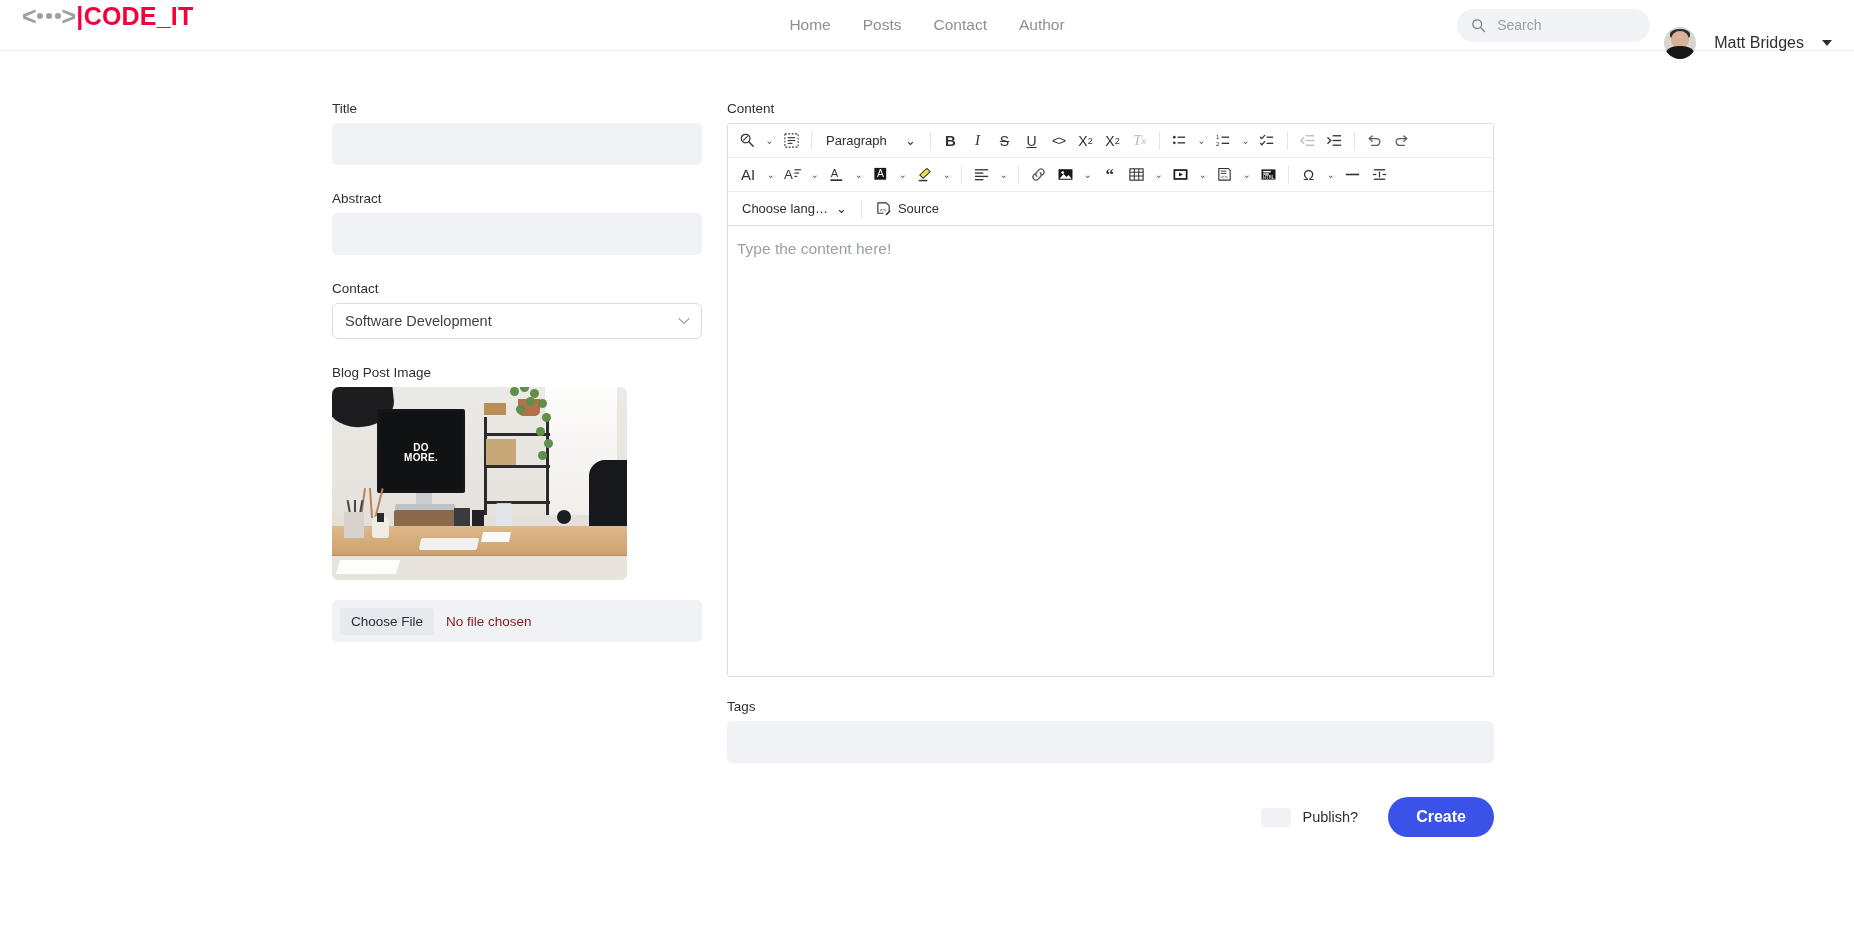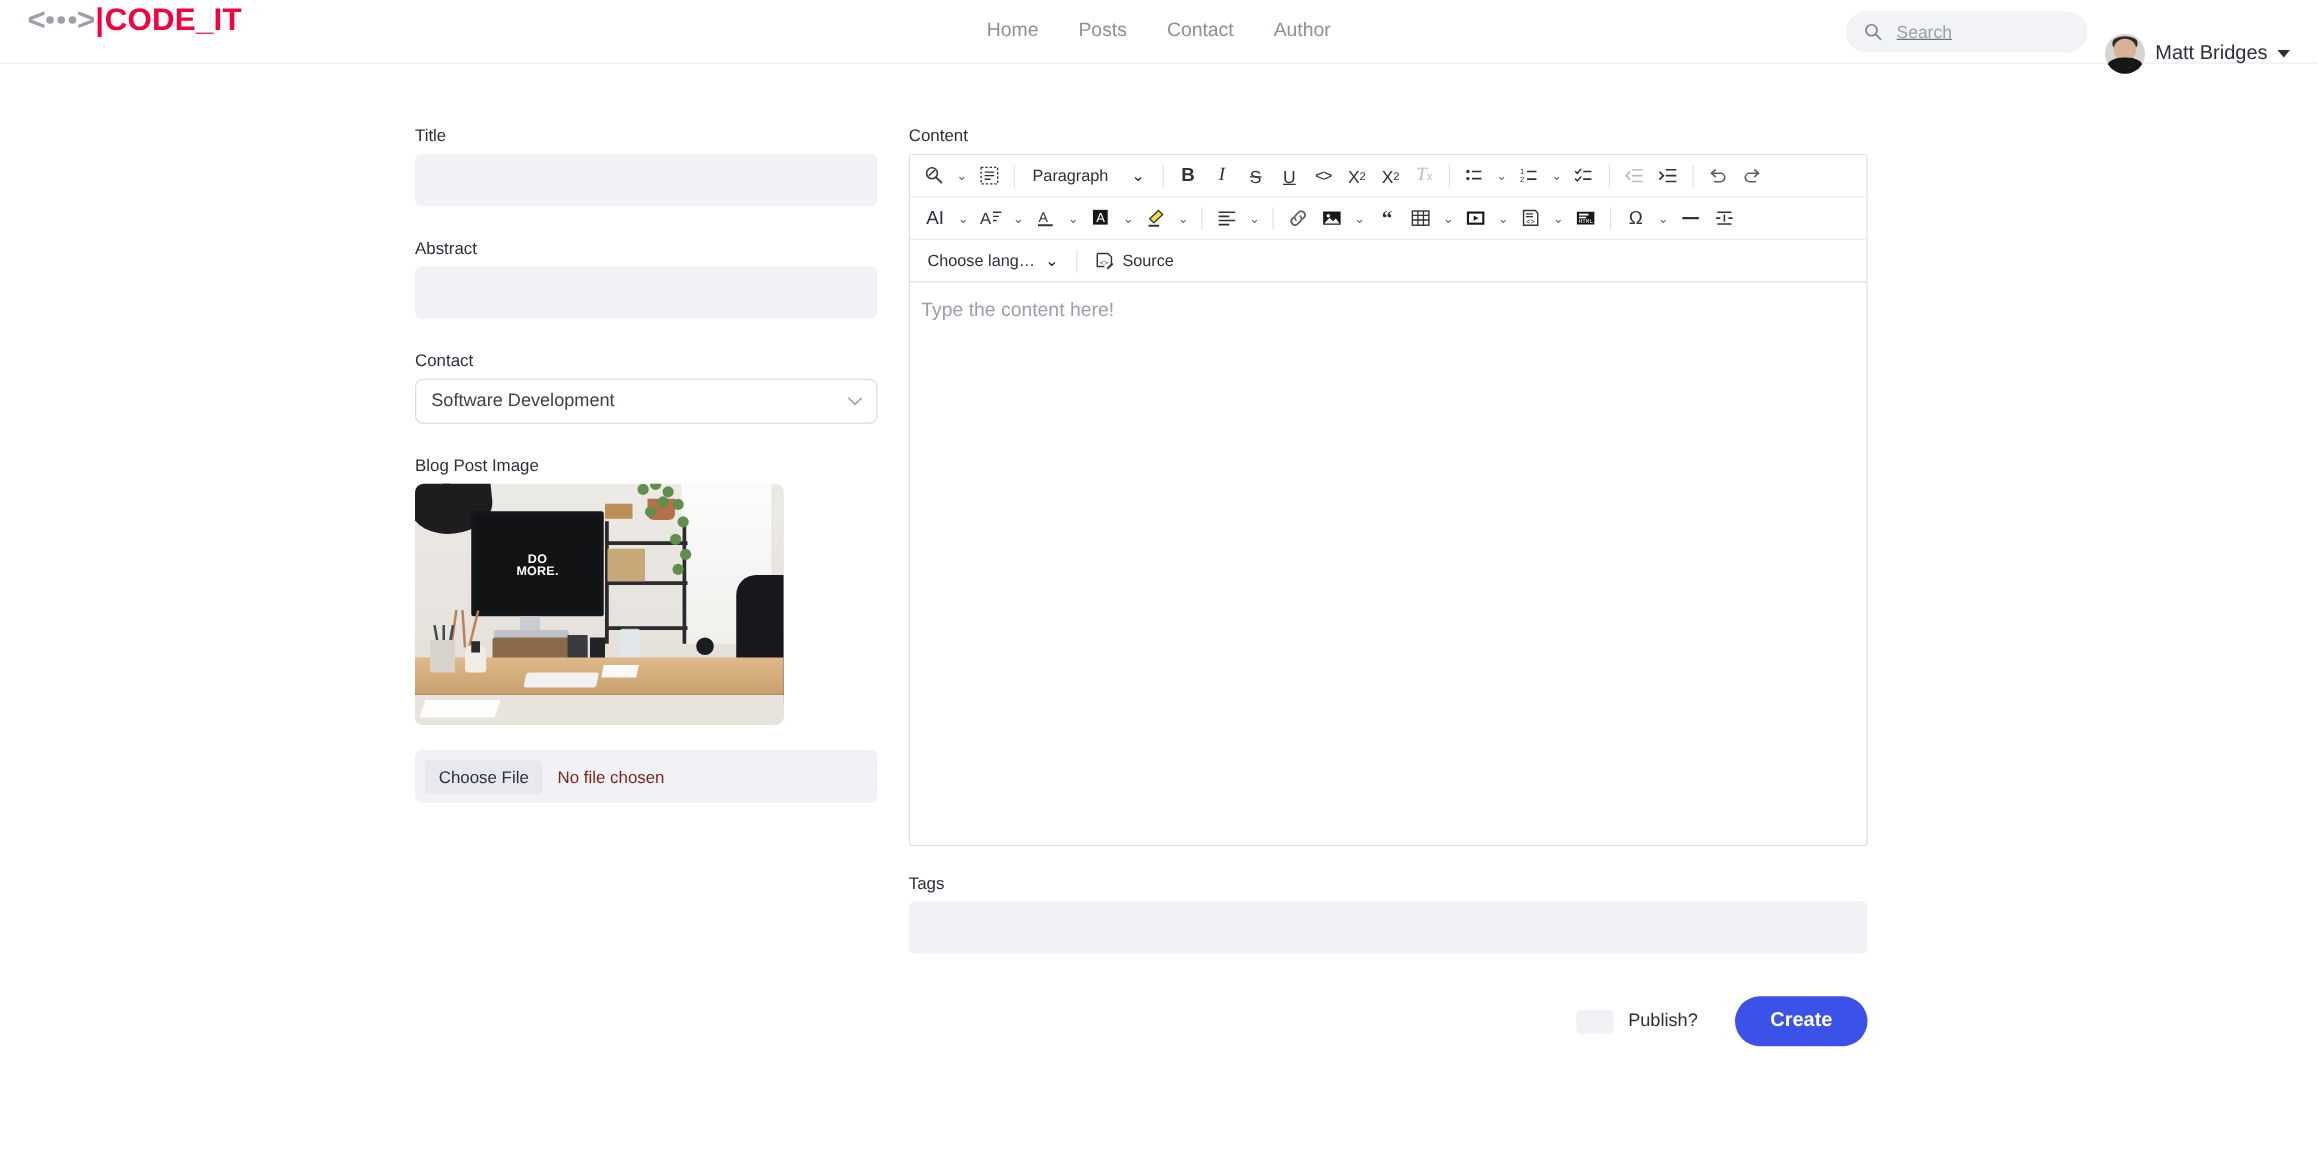--- a/index.html
+++ b/index.html
@@ -55,26 +55,25 @@
   }
   .search-box {
     width:193px; height:33px; border-radius:17px; background:#f2f3f6;
     display:flex; align-items:center; gap:9px; padding:0 14px;
   }
   .search-box svg { flex:0 0 auto; }
   .search-input {
     border:none; outline:none; background:transparent;
     font-family:"Liberation Sans", sans-serif; font-size:14px; color:#6b7280;
     width:100%;
-    text-decoration:underline;
   }
   .search-input::placeholder { color:#9aa0a6; }
 
   .user {
-    display:flex; align-items:center; gap:8px;margin-top:35px;
+    display:flex; align-items:center; gap:18px;margin-top:35px;
   }
   .avatar {
     width:32px; height:32px; border-radius:50%;
     overflow:hidden; position:relative; background:#d8d5d0;
     flex:0 0 auto;
   }
   .avatar .face { position:absolute; left:7px; top:4px; width:18px; height:17px; border-radius:50% 50% 46% 46%; background:#d8b296; }
   .avatar .hair { position:absolute; left:6px; top:2px; width:20px; height:10px; border-radius:50% 50% 30% 30%; background:#2e2a28; }
   .avatar .body { position:absolute; left:2px; bottom:-2px; width:28px; height:15px; border-radius:45% 45% 0 0; background:#17171a; }
   .user-name { font-size:16px; color:#2b2f38; }
@@ -110,21 +109,21 @@
 
   .preview-img {
     width:295px; height:193px; border-radius:7px; overflow:hidden;
     position:relative; margin-top:6px; background:#efeae3;
   }
   
   .ph-wall { position:absolute; inset:0; background:linear-gradient(180deg,#eceae6 0%,#e6e2dc 62%,#ded8d0 100%); }
   .ph-window { position:absolute; right:10px; top:0; width:72px; height:128px; background:linear-gradient(180deg,#fcfcfb,#f1efec); }
   .ph-lamp { position:absolute; left:-4px; top:-6px; width:66px; height:46px; background:#1d1d20; border-radius:0 0 58% 58%; transform:rotate(-6deg); }
   .ph-lamp-arm { position:absolute; left:22px; top:-10px; width:6px; height:22px; background:#1d1d20; }
-  .ph-monitor { position:absolute; left:45px; top:22px; width:106px; height:84px; background:#111214; border:3px solid #15161a; border-radius:2px; }
+  .ph-monitor { position:absolute; left:45px; top:22px; width:88px; height:84px; background:#111214; border:3px solid #15161a; border-radius:2px; }
   .ph-screen-txt { position:absolute; left:50%; top:52%; transform:translate(-50%,-50%); color:#fff; font-weight:bold; font-size:10px; line-height:10px; text-align:center; letter-spacing:0.2px; font-family:"Liberation Sans", sans-serif; }
   .ph-mon-neck { position:absolute; left:84px; top:106px; width:16px; height:12px; background:#c9ccd0; }
   .ph-mon-base { position:absolute; left:63px; top:117px; width:60px; height:7px; background:#bfc3c8; border-radius:2px; }
   .ph-riser { position:absolute; left:62px; top:123px; width:76px; height:22px; background:#8a6a4b; border-radius:2px; }
   .ph-shelf { position:absolute; left:152px; top:30px; width:66px; height:98px; }
   .ph-shelf i { position:absolute; left:0; width:66px; height:3px; background:#2b2b2e; }
   .ph-shelf i:nth-child(1){ top:16px; } .ph-shelf i:nth-child(2){ top:48px; } .ph-shelf i:nth-child(3){ top:84px; }
   .ph-shelf .post { position:absolute; top:0; width:3px; height:98px; background:#2b2b2e; }
   .ph-box1 { position:absolute; left:154px; top:52px; width:30px; height:26px; background:#c7a878; }
   .ph-box2 { position:absolute; left:152px; top:16px; width:22px; height:12px; background:#b98f57; }

